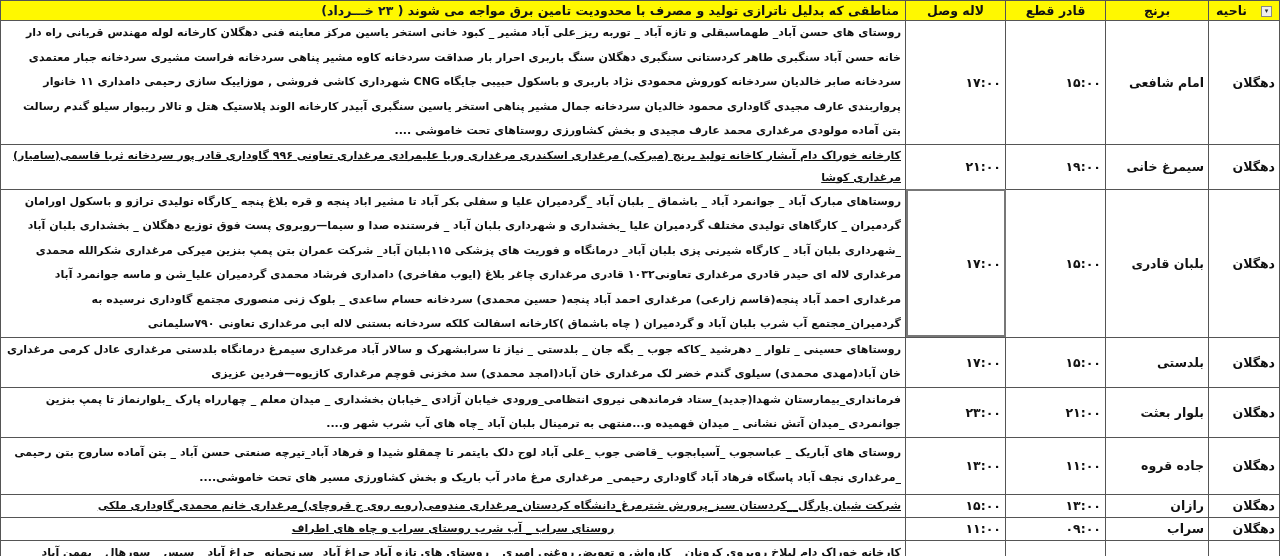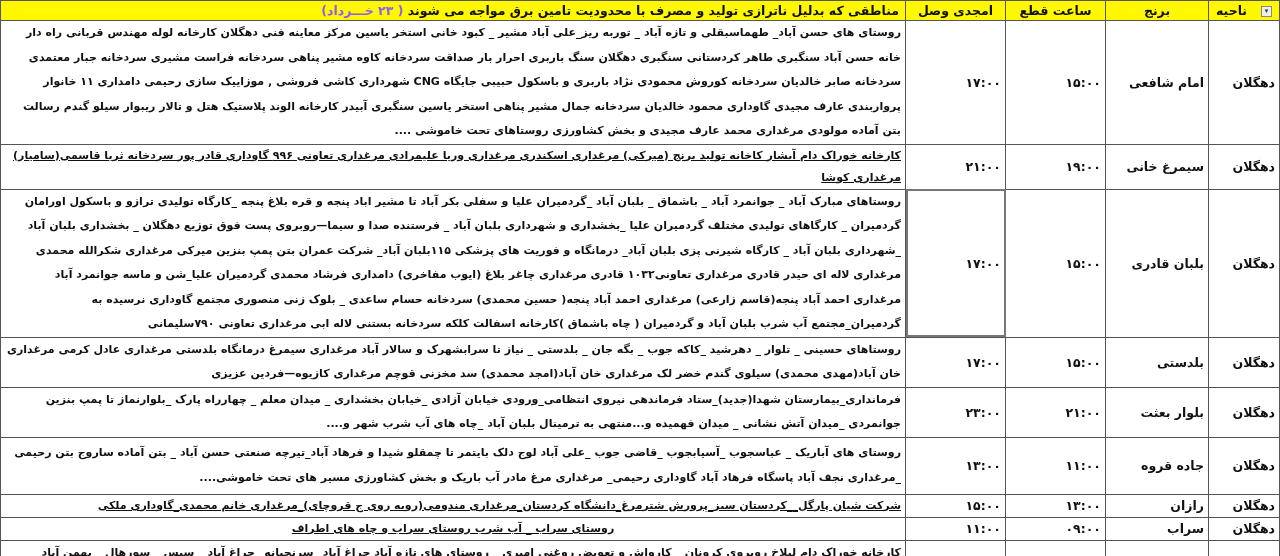--- a/index.html
+++ b/index.html
@@ -22,21 +22,21 @@
   }
   .hdr th {
     background: #fff800;
     height: 19px;
     font-size: 12.5px;
     text-align: center;
     font-weight: bold;
     white-space: nowrap;
   }
   .hdr th.title-cell { text-align: right; padding-right: 6px; font-size: 12.5px; }
-  .title-date { color: #8b5cf6; }
+  .title-date { color: #0f172a; }
   .filter-icon {
     display:inline-block; width:9px; height:9px; border:1px solid #888; background:#eee;
     font-size:7px; line-height:9px; text-align:center; color:#333; vertical-align:middle; margin-left:14px;
   }
   td.center { font-size:12.5px; white-space:nowrap; }
   td.areas {
     font-size: 11px;
     line-height: 24.5px;
     padding-right: 8px;
     padding-left: 8px;
@@ -66,22 +66,22 @@
     <col style="width:100px">
     <col style="width:100px">
     <col>
   </colgroup>
   <thead>
     <tr class="hdr">
       <th>
         <span class="filter-icon">▾</span><span>ناحیه</span>
       </th>
       <th>برنج</th>
-      <th>ساعت قطع</th>
-      <th>امجدی وصل</th>
+      <th>قادر قطع</th>
+      <th>لاله وصل</th>
       <th class="title-cell">
         <span>مناطقی که بدلیل ناترازی تولید و مصرف با محدودیت تامین برق مواجه می شوند</span>
         <span class="title-date">( ۲۳ خـــرداد)</span>
       </th>
     </tr>
   </thead>
   <tbody>
     <tr class="r1 double-bottom">
       <td class="center">دهگلان</td>
       <td class="center">امام شافعی</td>

